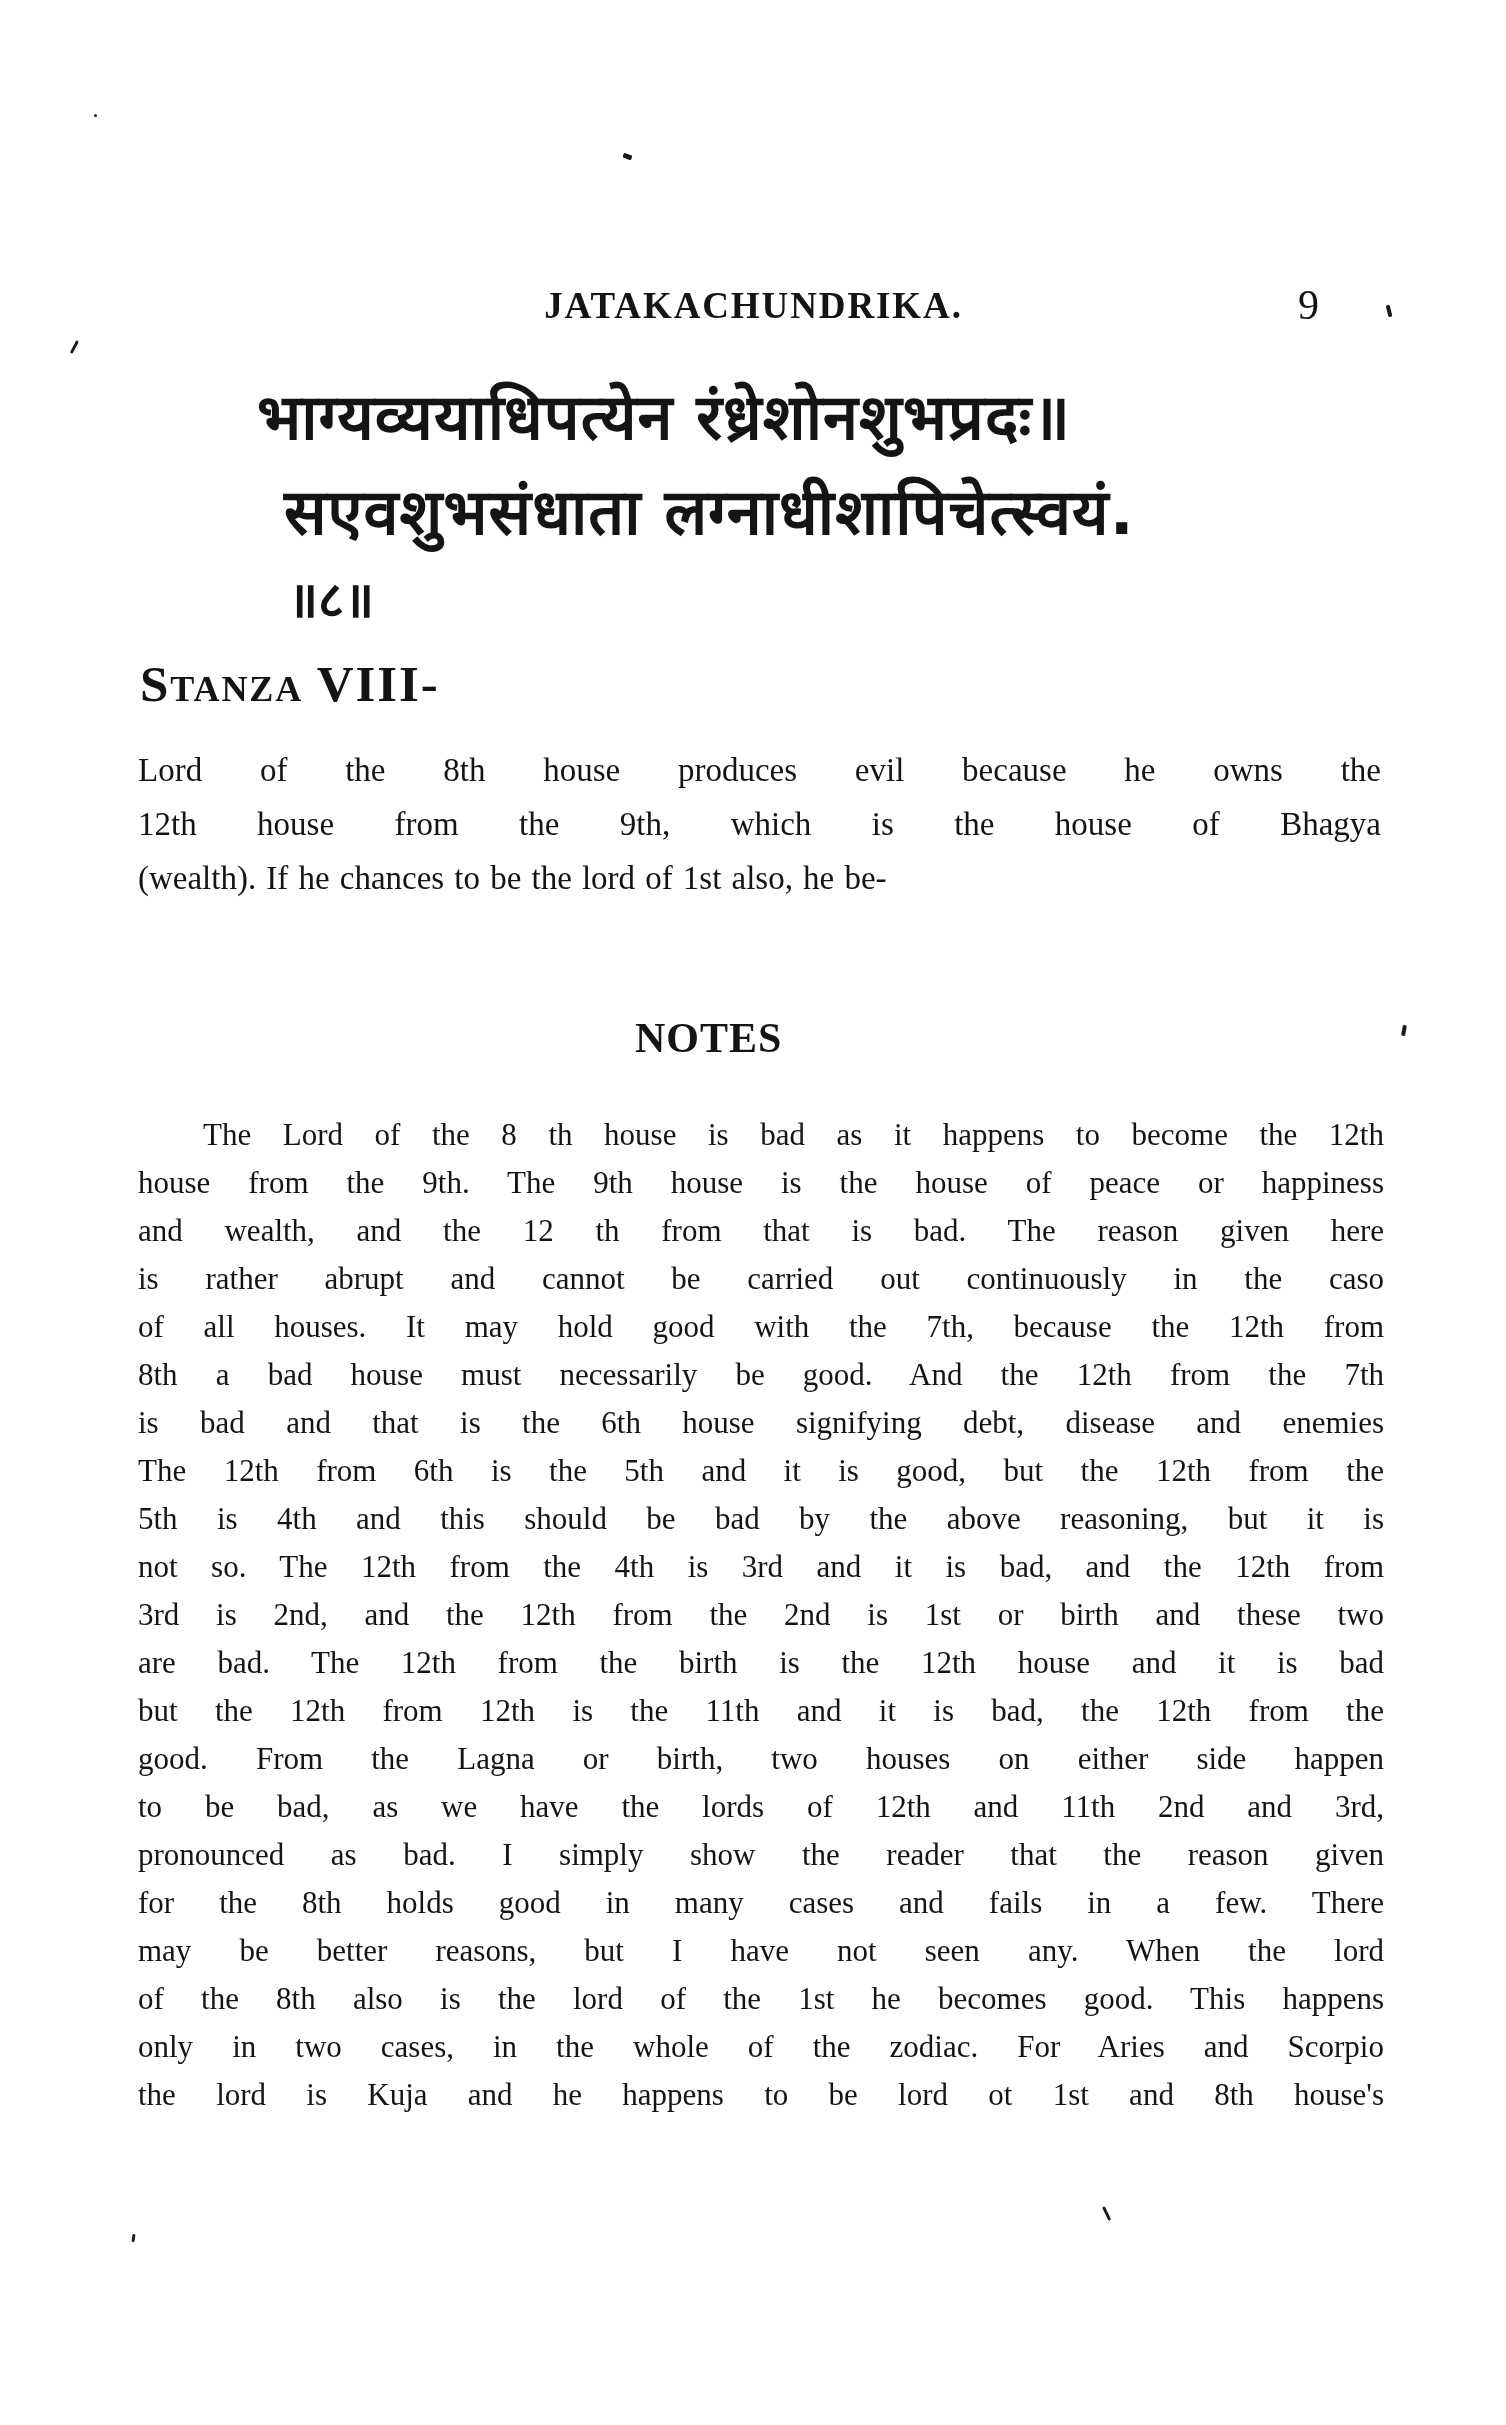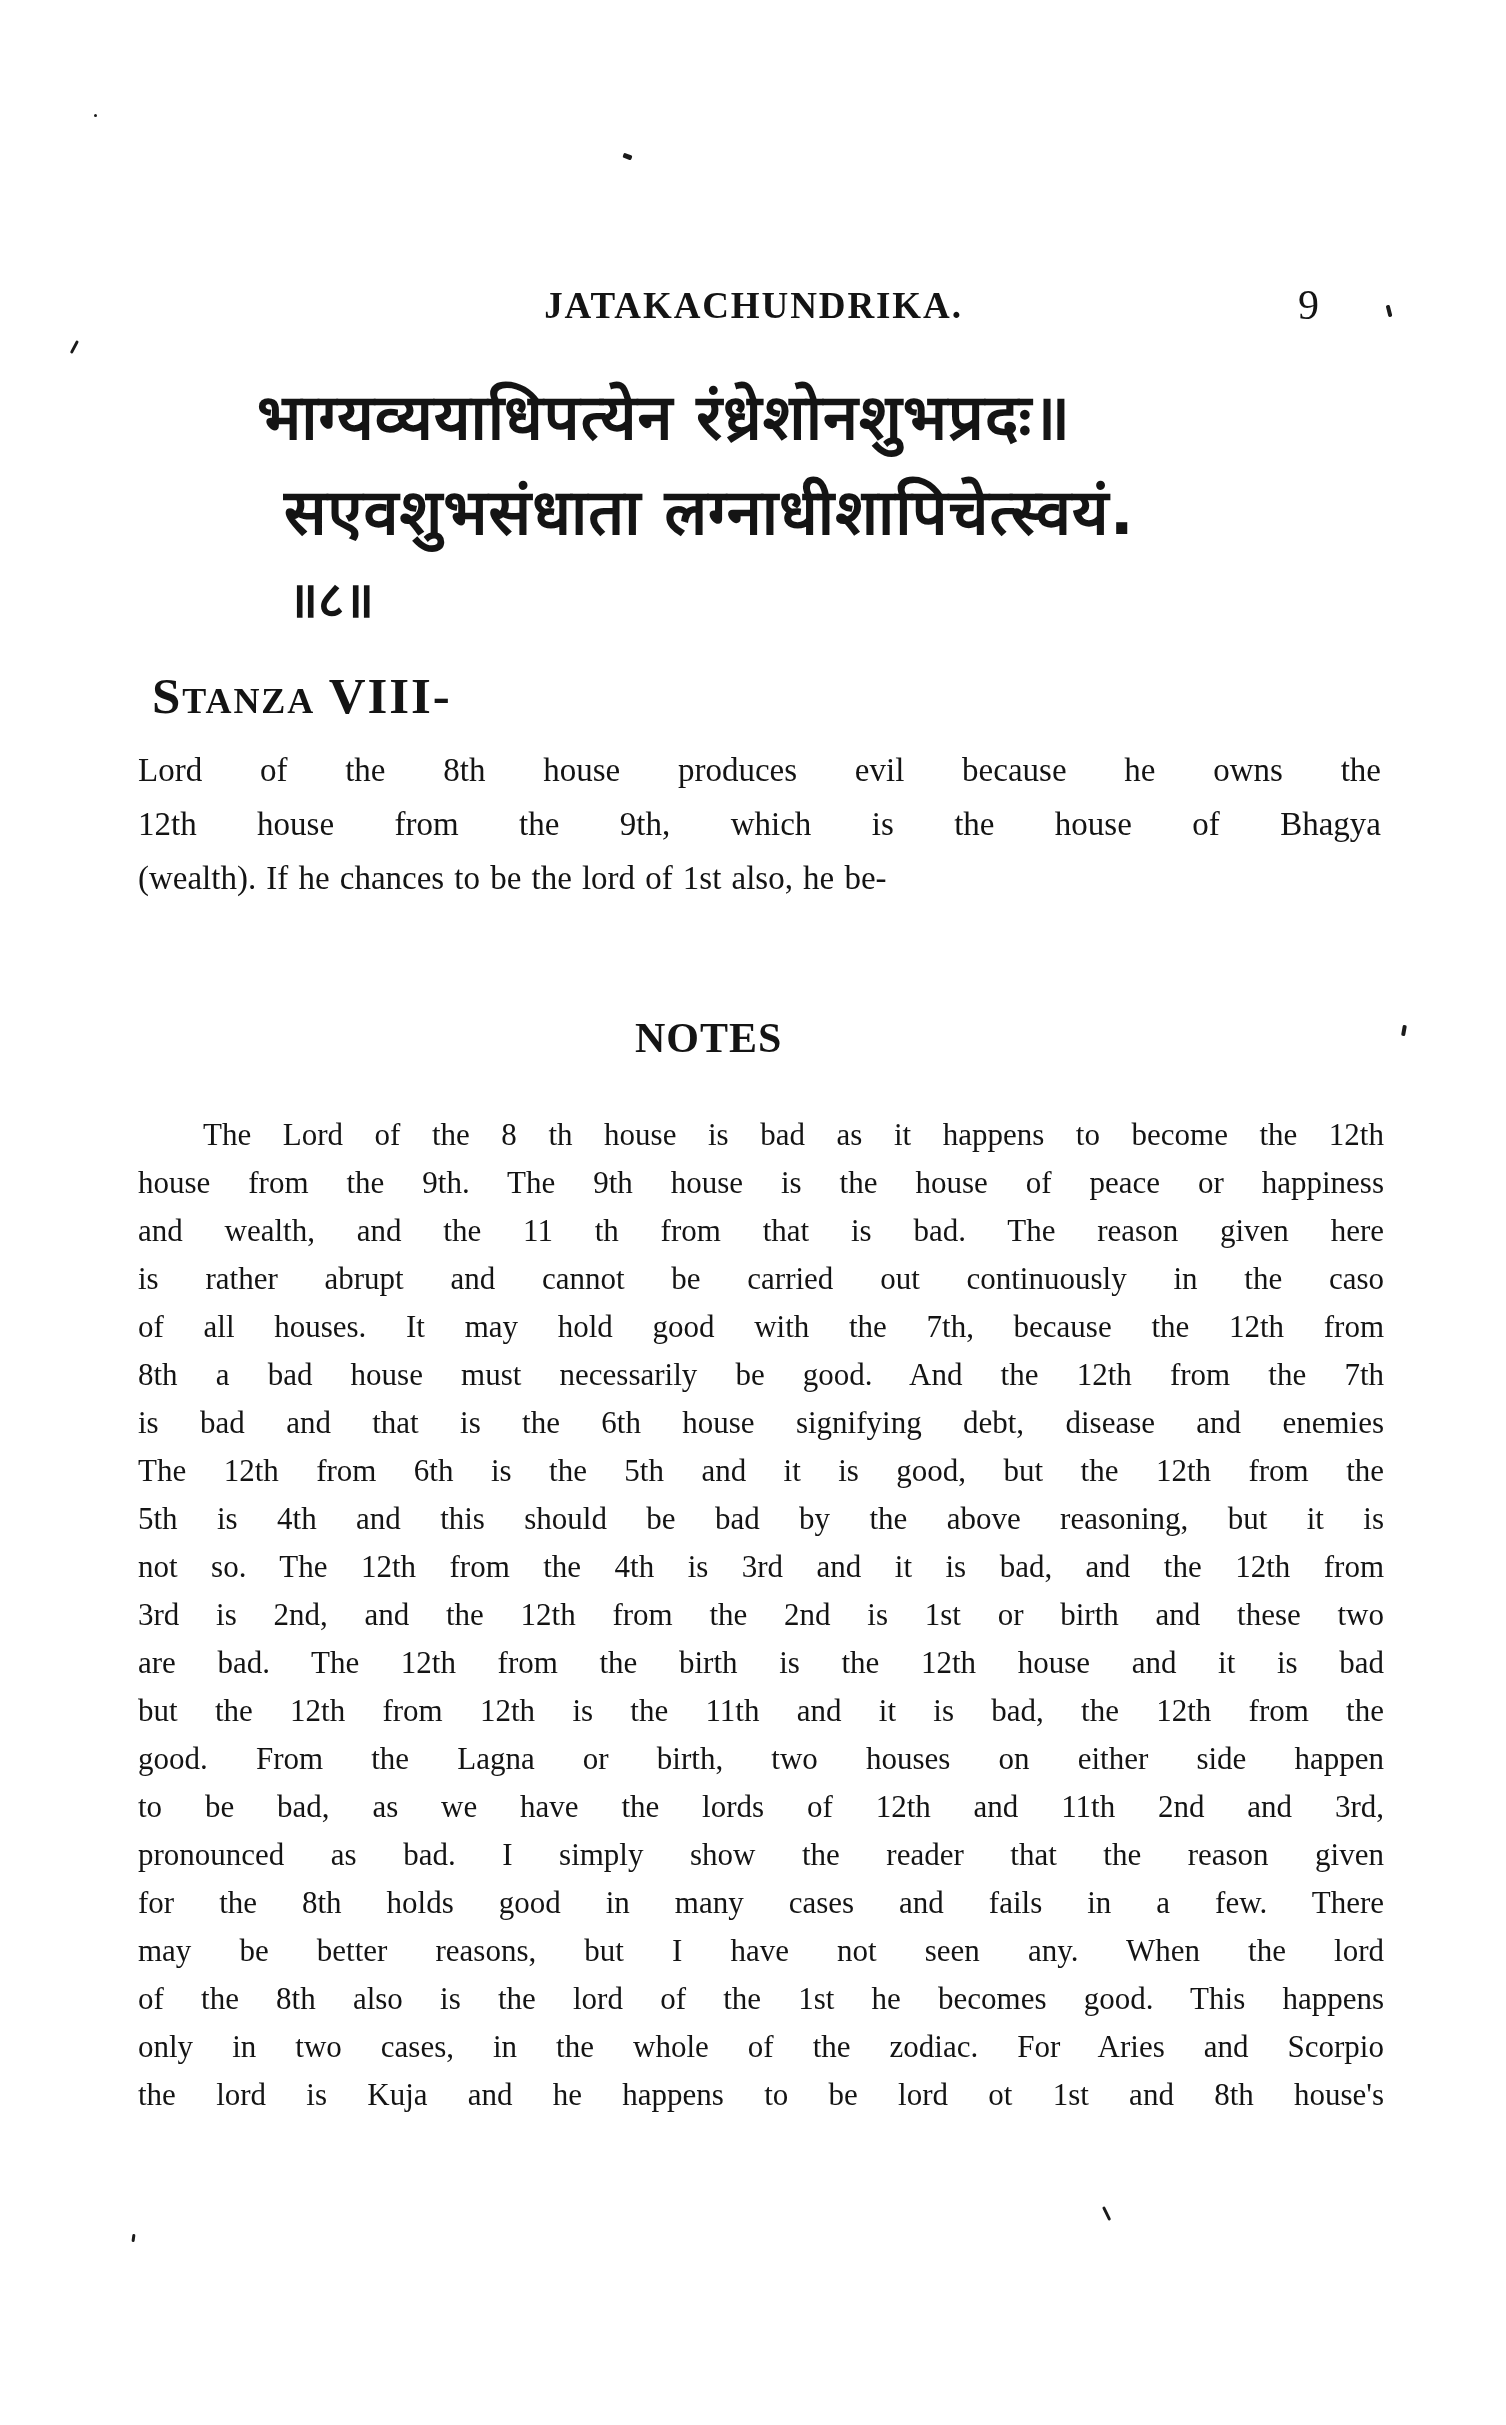--- a/index.html
+++ b/index.html
@@ -39,21 +39,21 @@
   .verse-number{
     font-family:"DejaVu Sans","Liberation Sans",sans-serif;
     font-weight:700;
     font-size:50px;
     margin-left:150px;
     margin-top:3.9px;
   }
 
   
   .stanza-heading{
-    position:absolute;top:659px;left:140px;margin:12px;
+    position:absolute;top:659px;left:140px;margin:0;
     font-variant:small-caps;
     font-weight:600;
     font-size:51px;
     letter-spacing:1.9px;
     line-height:1;
   }
 
   
   .stanza-para{position:absolute;top:743px;left:138px;width:1243px;}
   .stanza-line{
@@ -112,21 +112,21 @@
       <div class="stanza-line">Lord of the 8th house produces evil because he owns the</div>
       <div class="stanza-line">12th house from the 9th, which is the house of Bhagya</div>
       <div class="stanza-line">(wealth). If he chances to be the lord of 1st also, he be-</div>
     </section>
 
   <h3 class="notes-heading">NOTES</h3>
 
   <section class="notes-para">
       <div class="notes-line">The Lord of the 8 th house is bad as it happens to become the 12th</div>
       <div class="notes-line">house from the 9th. The 9th house is the house of peace or happiness</div>
-      <div class="notes-line">and wealth, and the 11 th from that is bad. The reason given here</div>
+      <div class="notes-line">and wealth, and the 12 th from that is bad. The reason given here</div>
       <div class="notes-line">is rather abrupt and cannot be carried out continuously in the caso</div>
       <div class="notes-line">of all houses. It may hold good with the 7th, because the 12th from</div>
       <div class="notes-line">8th a bad house must necessarily be good. And the 12th from the 7th</div>
       <div class="notes-line">is bad and that is the 6th house signifying debt, disease and enemies</div>
       <div class="notes-line">The 12th from 6th is the 5th and it is good, but the 12th from the</div>
       <div class="notes-line">5th is 4th and this should be bad by the above reasoning, but it is</div>
       <div class="notes-line">not so. The 12th from the 4th is 3rd and it is bad, and the 12th from</div>
       <div class="notes-line">3rd is 2nd, and the 12th from the 2nd is 1st or birth and these two</div>
       <div class="notes-line">are bad. The 12th from the birth is the 12th house and it is bad</div>
       <div class="notes-line">but the 12th from 12th is the 11th and it is bad, the 12th from the</div>

